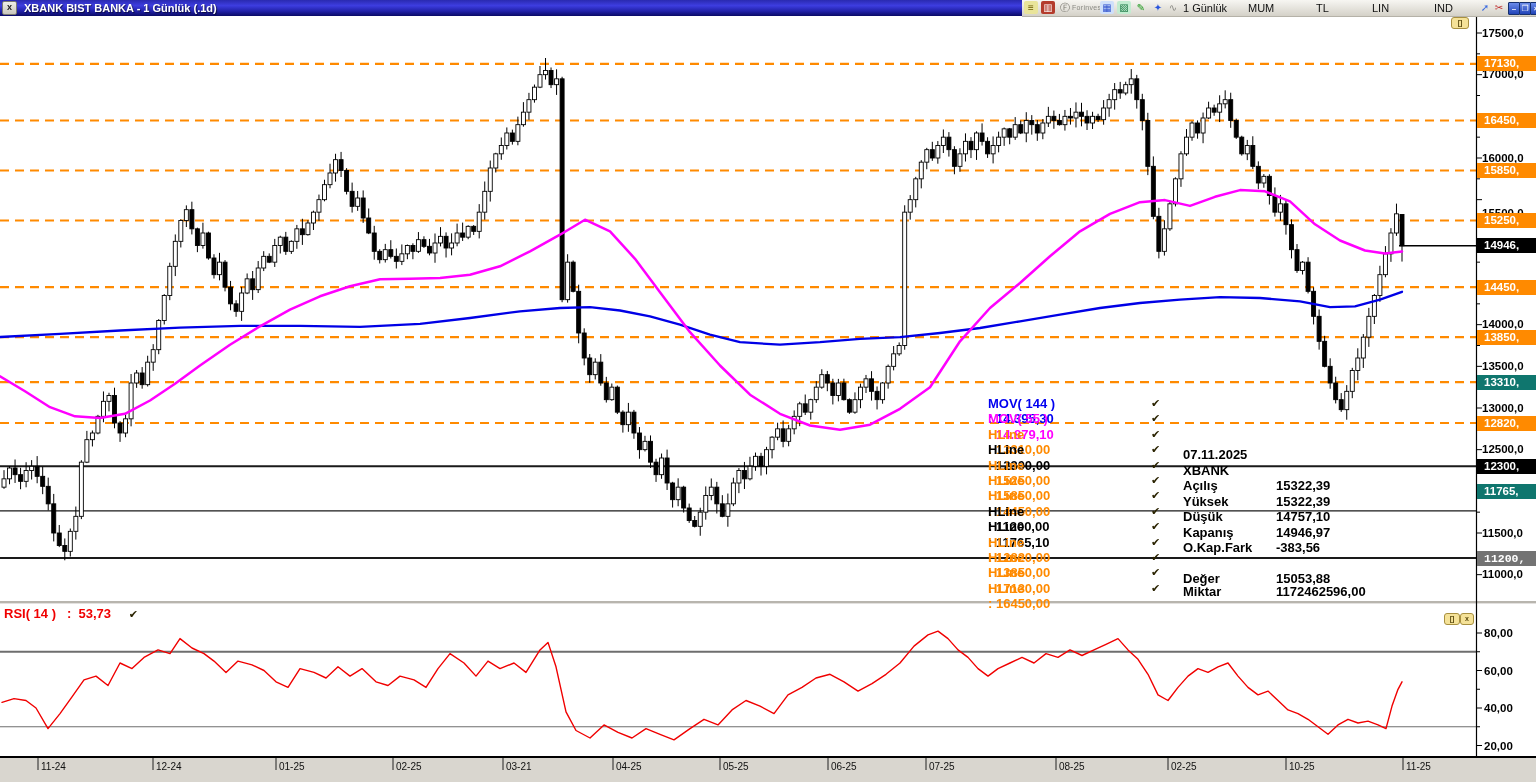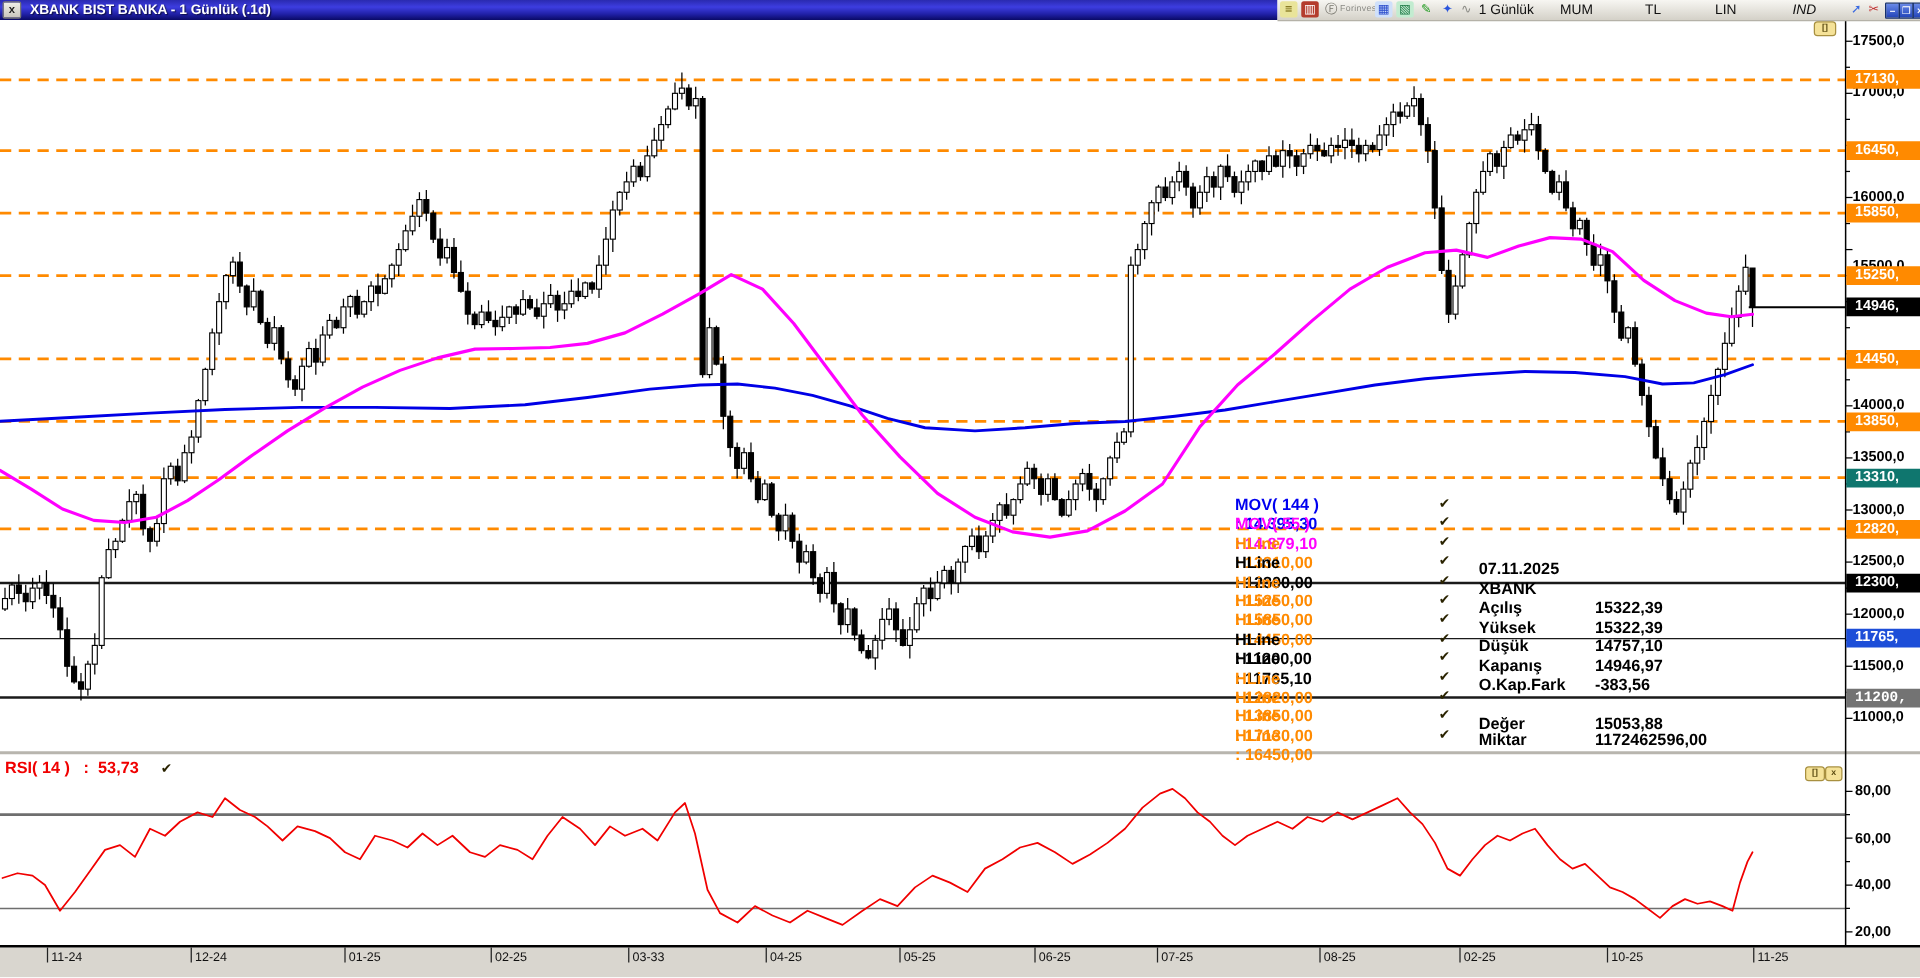--- a/index.html
+++ b/index.html
@@ -660,21 +660,21 @@
       <div class="tb-logo-word" style="left: 50px;">Forinvest</div>
       <div class="tb-icon" style="left: 78px; color: rgb(42, 76, 204); background: rgb(207, 224, 250);">▦</div>
       <div class="tb-icon" style="left: 95px; color: rgb(31, 122, 70); background: rgb(194, 236, 208);">▧</div>
       <div class="tb-icon" style="left: 112px; color: rgb(31, 154, 31); background: transparent;">✎</div>
       <div class="tb-icon" style="left: 129px; color: rgb(42, 85, 221); background: transparent;">✦</div>
       <div class="tb-icon" style="left: 144px; color: rgb(138, 138, 132); background: transparent;">∿</div>
       <div class="tb-label" style="left: 161px;">1 Günlük</div>
       <div class="tb-label" style="left: 226px;">MUM</div>
       <div class="tb-label" style="left: 294px;">TL</div>
       <div class="tb-label" style="left: 350px;">LIN</div>
-      <div class="tb-label" style="left: 412px; font-style: italic;">IND</div>
+      <div class="tb-label" style="left: 412px;">IND</div>
       <div class="tb-icon" style="left: 456px; color: rgb(58, 106, 224); background: transparent;">➚</div>
       <div class="tb-icon" style="left: 470px; color: rgb(192, 48, 48); background: transparent;">✂</div>
       <div class="winbtn" style="left: 486px;">–</div>
       <div class="winbtn" style="left: 497px;">❐</div>
       <div class="winbtn" style="left: 508px;">×</div>
     </div>
 
   <div class="mini-yellow abs" style="left:1451px;top:17px;width:16px;height:10px">[]</div>
 
   <div id="legend" class="abs">
@@ -731,36 +731,36 @@
       <div class="ylab" style="top: 567.2px;">11000,0</div>
       <div class="badge" style="background: rgb(255, 138, 0); top: 56.3px;">17130,</div>
       <div class="badge" style="background: rgb(255, 138, 0); top: 113px;">16450,</div>
       <div class="badge" style="background: rgb(255, 138, 0); top: 163px;">15850,</div>
       <div class="badge" style="background: rgb(255, 138, 0); top: 213px;">15250,</div>
       <div class="badge" style="background: rgb(255, 138, 0); top: 279.7px;">14450,</div>
       <div class="badge" style="background: rgb(255, 138, 0); top: 329.7px;">13850,</div>
       <div class="badge" style="background: #0f766e; top: 374.7px;">13310,</div>
       <div class="badge" style="background: rgb(255, 138, 0); top: 415.5px;">12820,</div>
       <div class="badge" style="background: rgb(0, 0, 0); top: 458.8px;">12300,</div>
-      <div class="badge" style="background: #1d4ed8; top: 503px;">11765,</div>
+      <div class="badge" style="background: #0f766e; top: 484px;">11765,</div>
       <div class="badge" style="background: #737373; top: 550.5px; font-family: Liberation Mono, monospace;">11200,</div>
       <div class="badge" style="background: rgb(0, 0, 0); top: 238.3px;">14946,</div>
     </div>
   <div id="rsiaxis-layer">
       <div class="rsilab" style="top: 626px;">80,00</div>
       <div class="rsilab" style="top: 663.5px;">60,00</div>
       <div class="rsilab" style="top: 701px;">40,00</div>
       <div class="rsilab" style="top: 738.5px;">20,00</div>
     </div>
   <div id="xaxis-layer">
       <div class="month-label" style="left: 41px;">11-24</div>
       <div class="month-label" style="left: 156px;">12-24</div>
       <div class="month-label" style="left: 279px;">01-25</div>
       <div class="month-label" style="left: 396px;">02-25</div>
-      <div class="month-label" style="left: 506px;">03-33</div>
+      <div class="month-label" style="left: 506px;">03-21</div>
       <div class="month-label" style="left: 616px;">04-25</div>
       <div class="month-label" style="left: 723px;">05-25</div>
       <div class="month-label" style="left: 831px;">06-25</div>
       <div class="month-label" style="left: 929px;">07-25</div>
       <div class="month-label" style="left: 1059px;">08-25</div>
       <div class="month-label" style="left: 1171px;">02-25</div>
       <div class="month-label" style="left: 1289px;">10-25</div>
       <div class="month-label" style="left: 1406px;">11-25</div>
     </div>
 </div>

